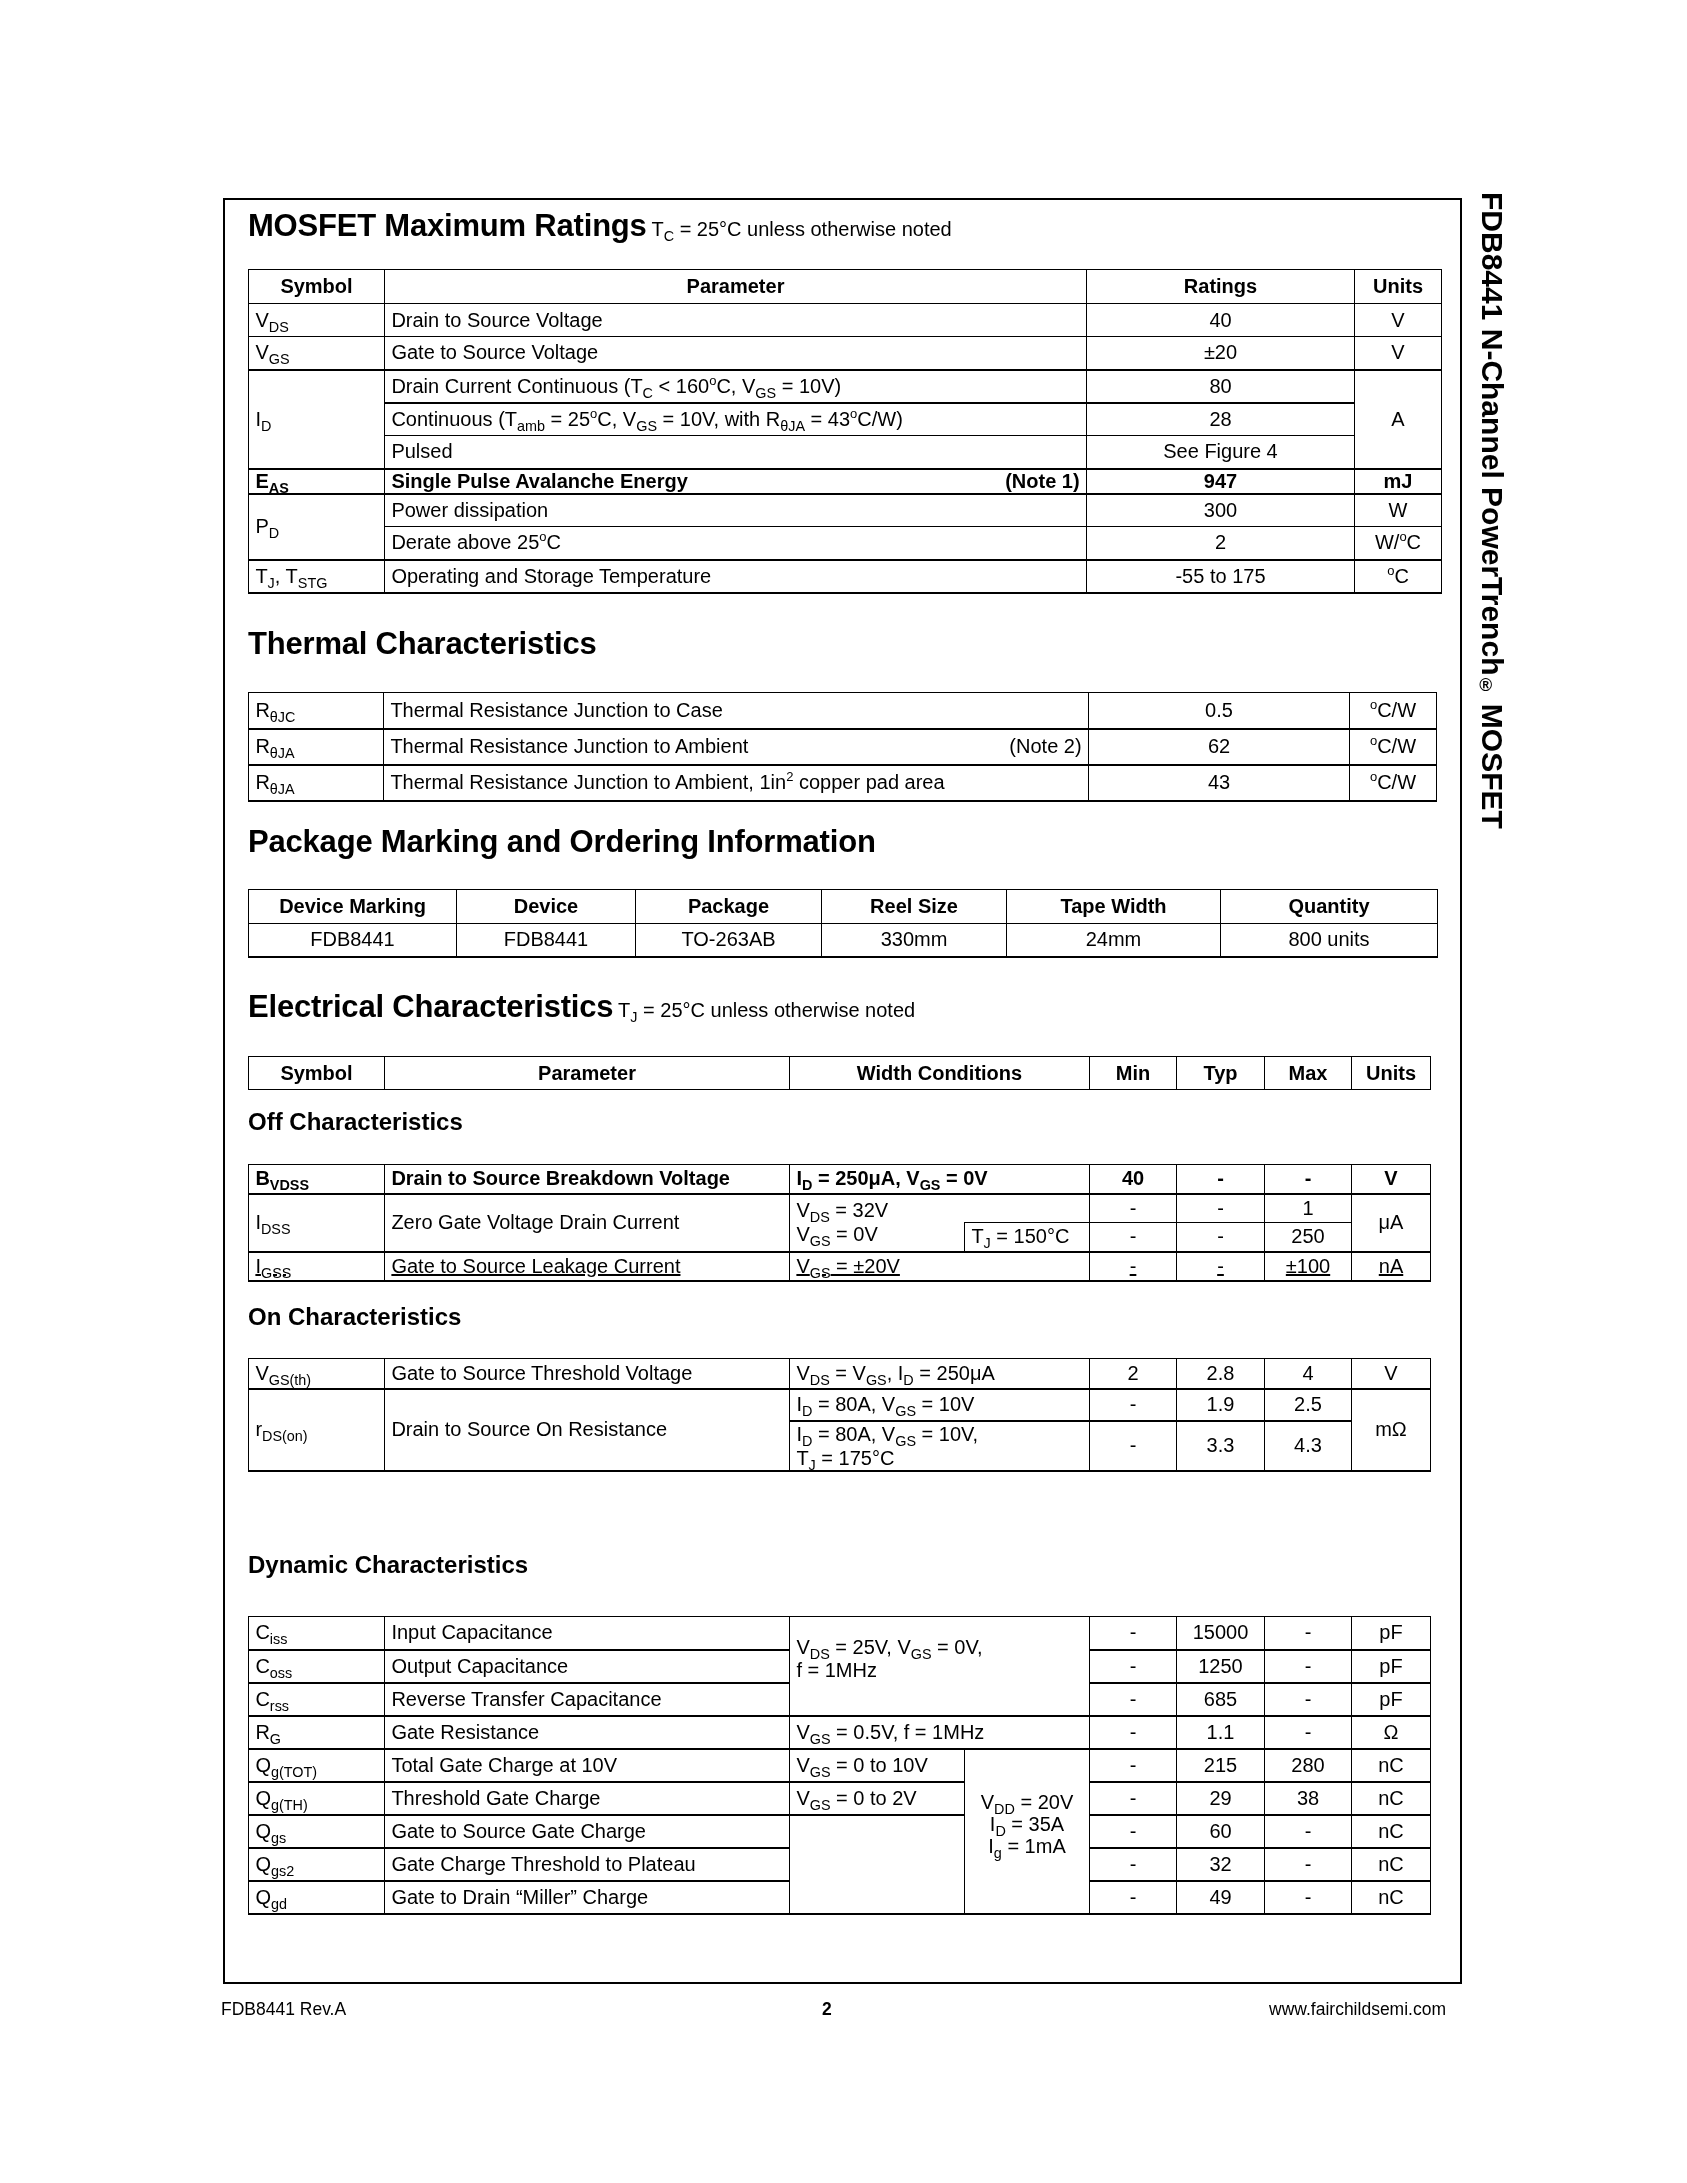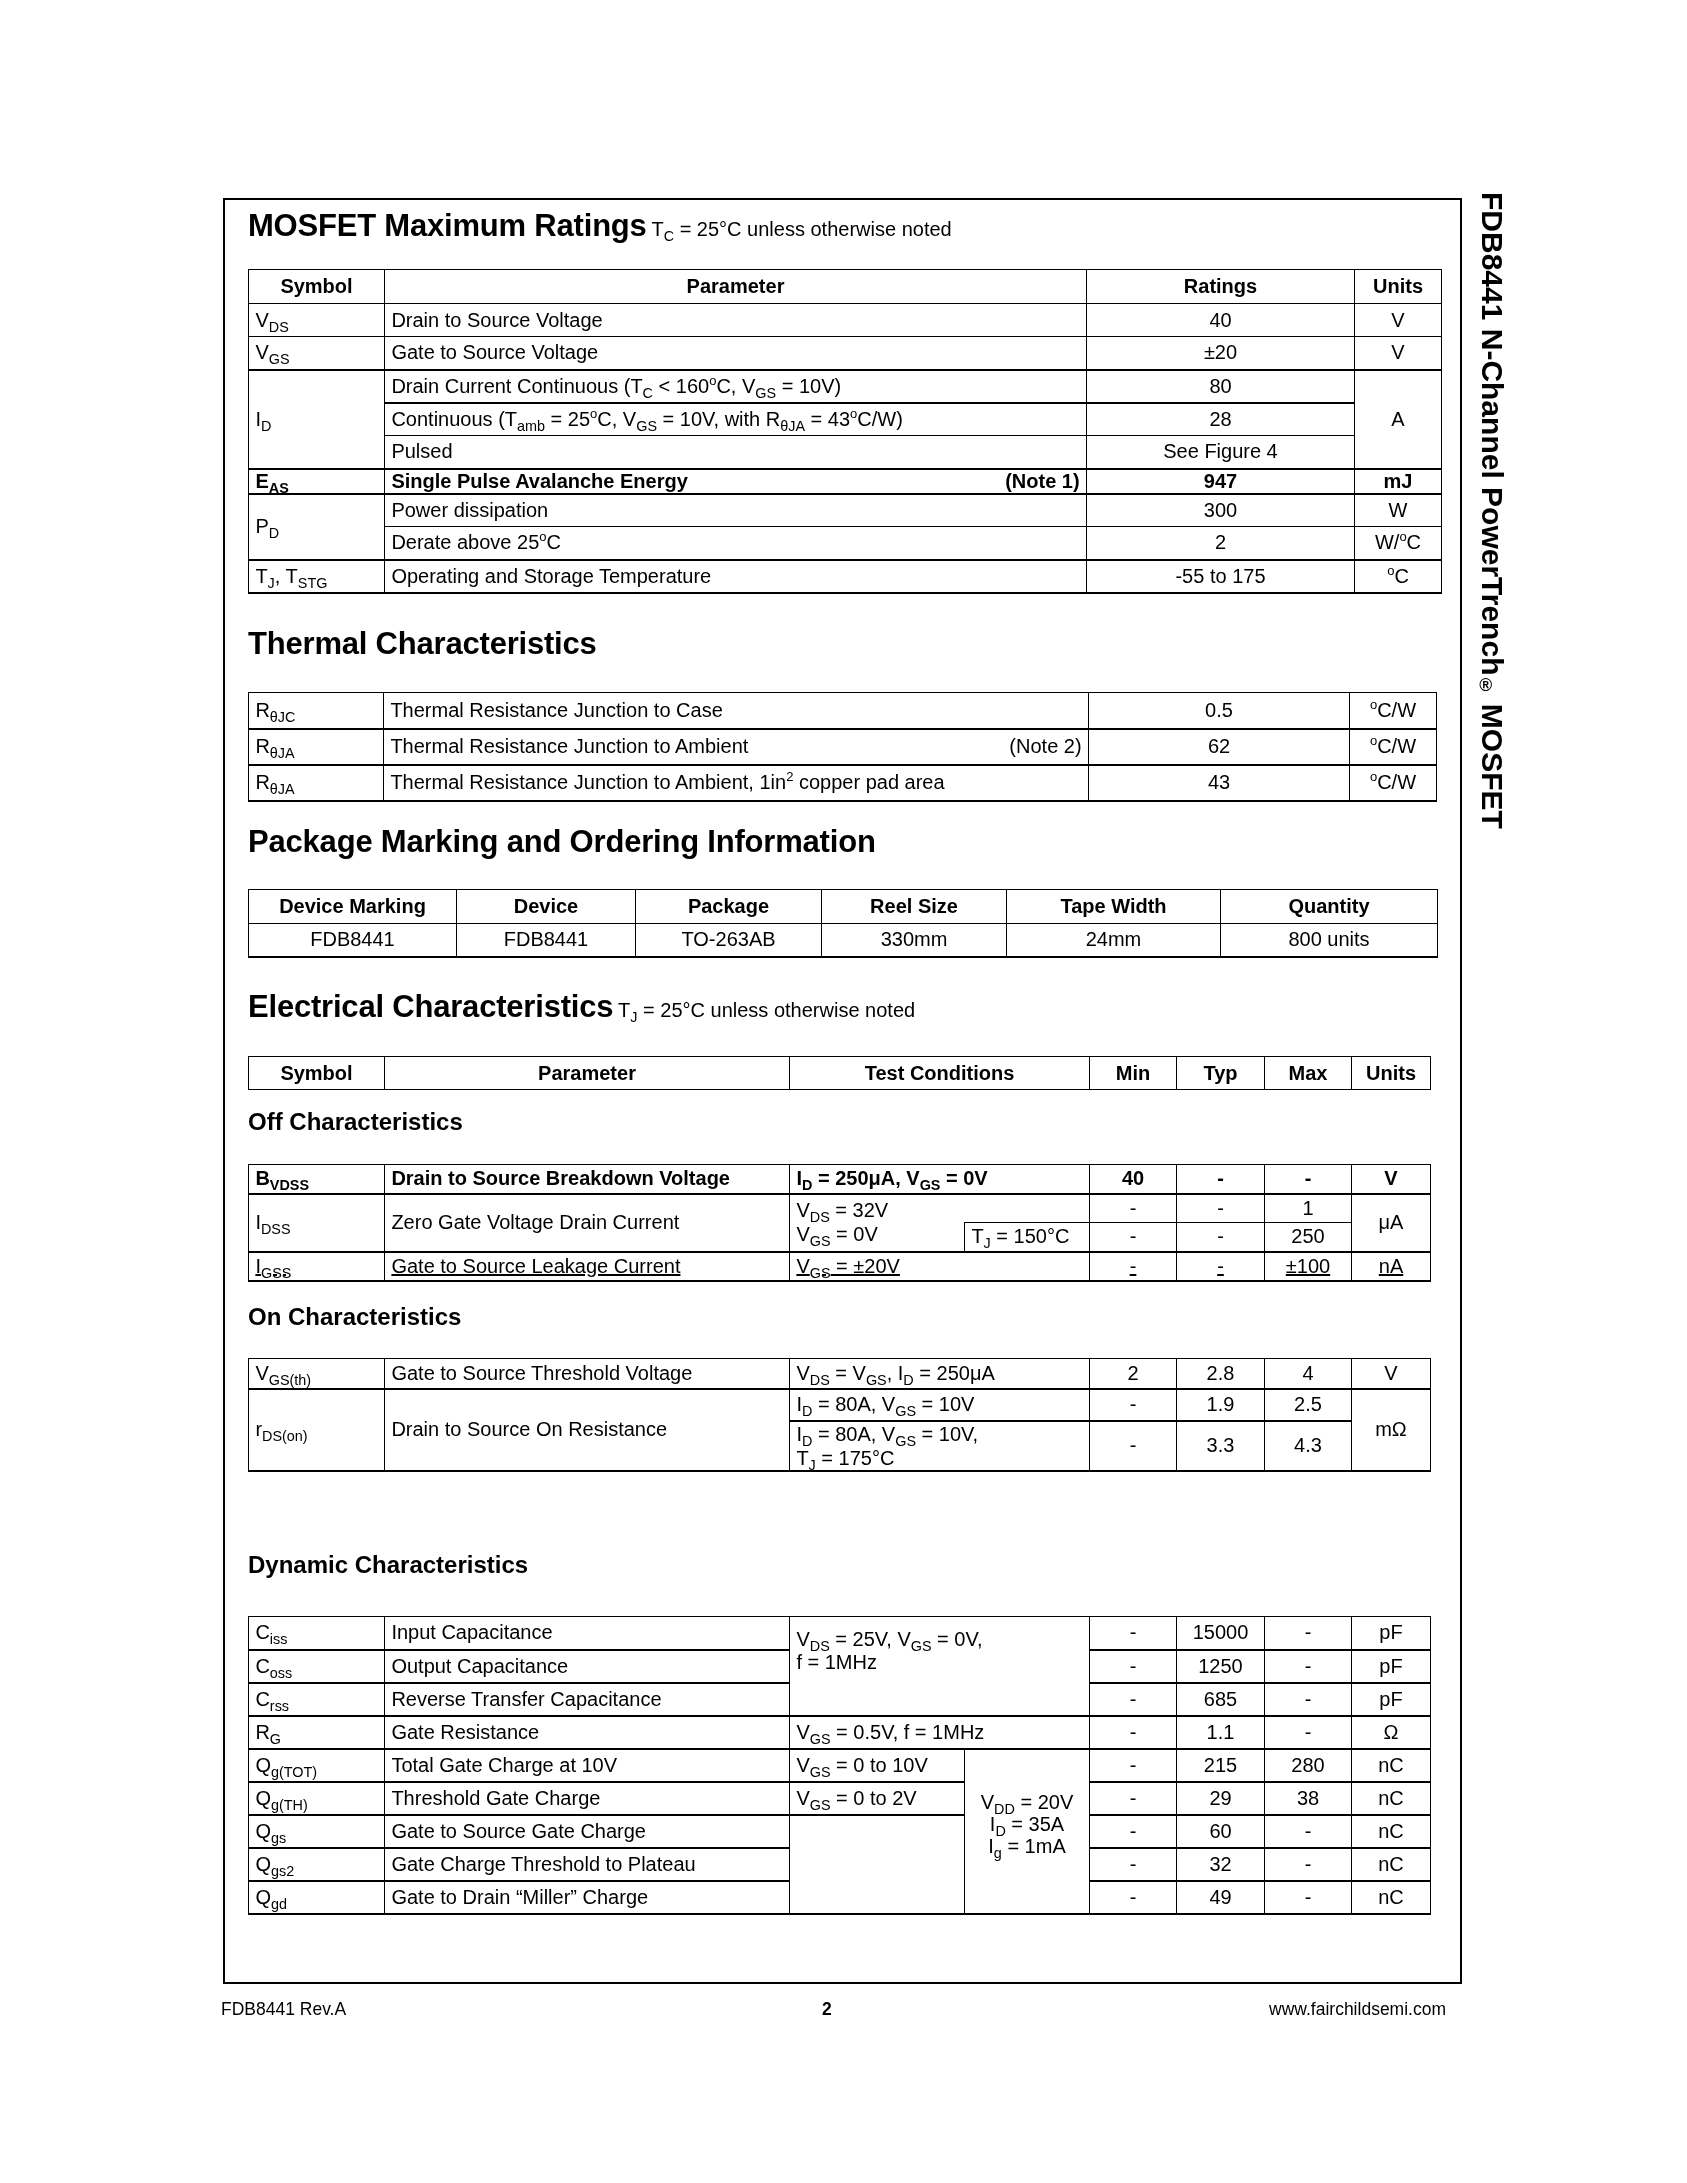--- a/index.html
+++ b/index.html
@@ -198,21 +198,21 @@
       <col style="width:300px">
       <col style="width:87px">
       <col style="width:88px">
       <col style="width:87px">
       <col style="width:79px">
     </colgroup>
   <tbody>
       <tr style="height:33px;">
     <th>Symbol</th>
     <th>Parameter</th>
-    <th>Test Conditions</th>
+    <th>Width Conditions</th>
     <th>Min</th>
     <th>Typ</th>
     <th>Max</th>
     <th>Units</th>
   </tr>
 </tbody>
   </table>
 
 <div class="h2" style="top:1108px;">Off Characteristics</div>
 <table class="dt" style="left:248px; top:1164px; width:1181px;">
@@ -313,21 +313,21 @@
       <col style="width:87px">
       <col style="width:88px">
       <col style="width:87px">
       <col style="width:79px">
     </colgroup>
 
   <tbody>
       <tr style="height:33px;" class="thickbottom">
     <td class="l"><span>C</span><sub>iss</sub></td>
     <td class="l">Input Capacitance</td>
-    <td class="l" colspan="2" rowspan="3" style="vertical-align:top; padding-top:11px; line-height:1.15; border-bottom-width:2.4px;"><span>V</span><sub>DS</sub><span> = 25V, V</span><sub>GS</sub><span> = 0V,</span><br><span>f = 1MHz</span></td>
+    <td class="l" colspan="2" rowspan="3" style="vertical-align:top; padding-top:19px; line-height:1.15; border-bottom-width:2.4px;"><span>V</span><sub>DS</sub><span> = 25V, V</span><sub>GS</sub><span> = 0V,</span><br><span>f = 1MHz</span></td>
     <td class="c">-</td>
     <td class="c">15000</td>
     <td class="c">-</td>
     <td class="c">pF</td>
   </tr>
 
   <tr style="height:33px;padding-left:28px;" class="thickbottom">
     <td class="l"><span>C</span><sub>oss</sub></td>
     <td class="l">Output Capacitance</td>
     <td class="c">-</td>

